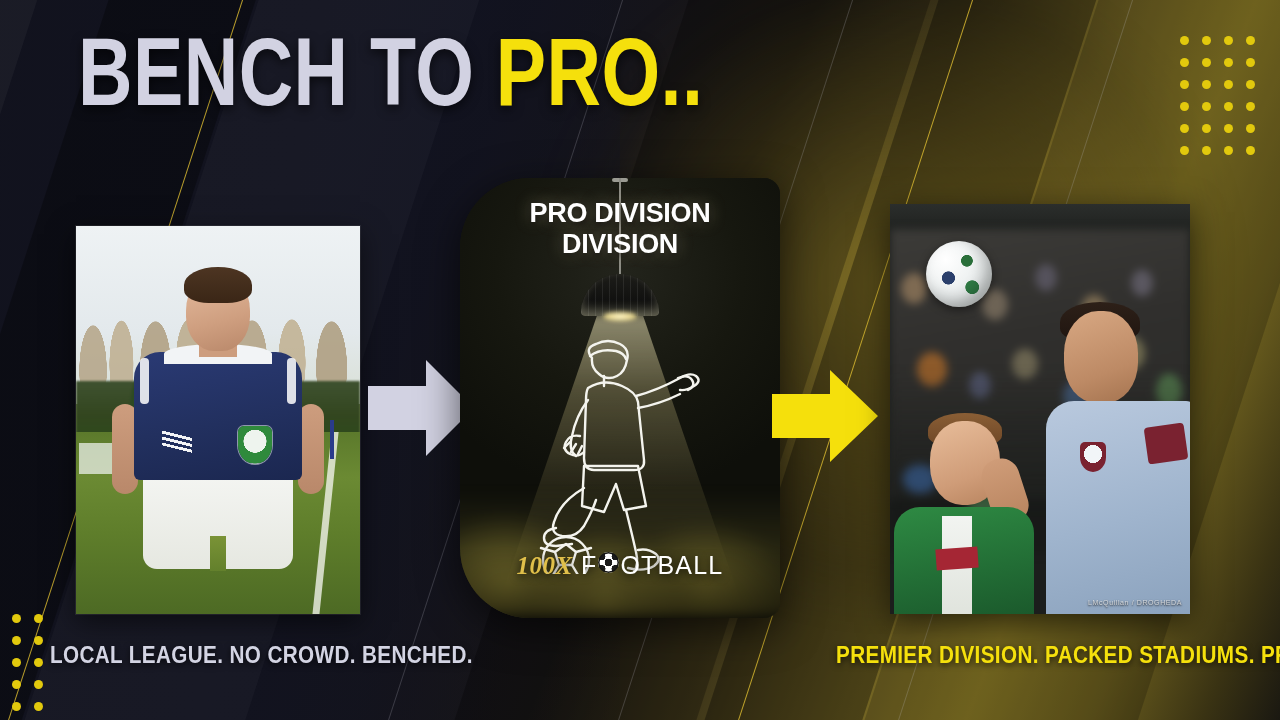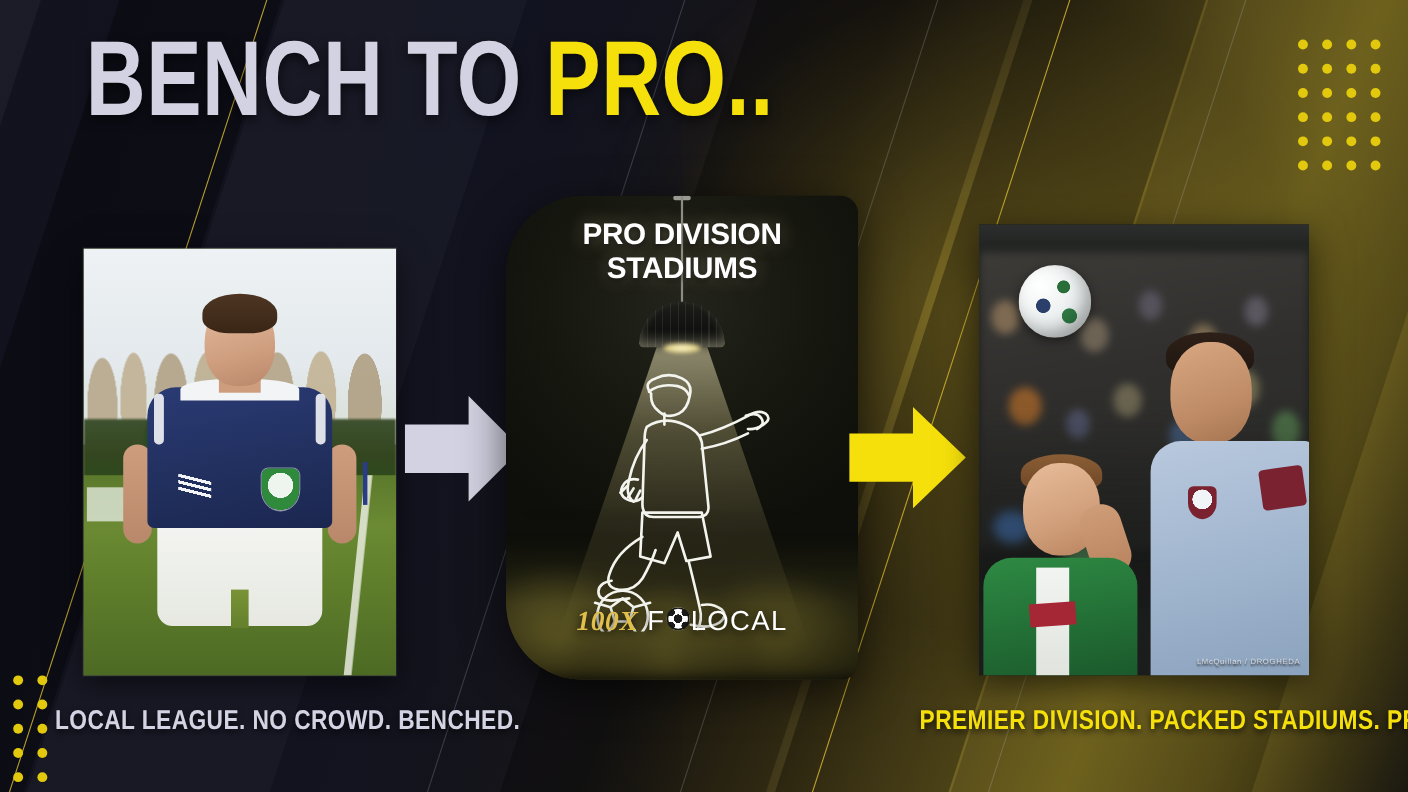--- a/index.html
+++ b/index.html
@@ -407,21 +407,21 @@
     <div class="cp-lampmount"></div>
     <div class="cp-lampcord"></div>
     <div class="cp-beam"></div>
     <div class="cp-shade"></div>
     <div class="cp-bulb"></div>
     <div class="cp-smoke"></div>
     <div class="cp-floor"></div>
 
     <div id="cp-title">
       <div>PRO DIVISION</div>
-      <div>STADIUMS</div>
+      <div>DIVISION</div>
     </div>
 
     <svg id="cp-figure" width="196" height="236" viewBox="0 0 196 236">
       <g fill="none" stroke="#f4f4ee" stroke-width="2.4" stroke-linecap="round" stroke-linejoin="round">
 
         <path d="M70 20 q-8 -10 4 -14 q12 -6 24 0 q10 5 7 16 q-2 12 -10 16 q-10 5 -18 -2 q-8 -6 -7 -16z"></path>
         <path d="M68 18 q10 -8 26 -5 q8 2 10 8"></path>
 
         <path d="M82 38 l0 10"></path>
         <path d="M66 50 q16 -10 34 -2 q14 6 16 16 l6 58 q1 10 -10 10 l-40 0 q-10 0 -10 -12 l2 -58 q0 -8 2 -12z"></path>
@@ -441,21 +441,21 @@
 
         <path d="M104 172 q6 24 10 42 q3 12 -2 20"></path>
         <path d="M106 230 q16 4 26 -2 q8 -6 2 -12 q-8 -6 -18 -4"></path>
 
         <circle cx="44" cy="222" r="23"></circle>
         <path d="M44 206 l10 8 l-4 13 l-13 0 l-4 -13z"></path>
         <path d="M54 214 l15 -4 M50 227 l9 15 M37 227 l-9 15 M33 214 l-14 -4"></path>
       </g>
     </svg>
 
-    <div id="cp-logo"><span class="lg-100x">100X</span><span class="lg-word">&nbsp;</span><span class="lg-word">F</span><span class="lg-ball"></span><span class="lg-word">LOCAL</span></div>
+    <div id="cp-logo"><span class="lg-100x">100X</span><span class="lg-word">&nbsp;</span><span class="lg-word">F</span><span class="lg-ball"></span><span class="lg-word">OTBALL</span></div>
   </div>
 
   <svg class="arrow" id="arrow-2" width="108" height="96" viewBox="0 0 108 96">
     <polygon points="0,26 58,26 58,2 106,48 58,94 58,70 0,70" fill="#f5e00c"></polygon>
   </svg>
 
   <div id="photo-right">
     <div class="pr-top"></div>
     <div class="pr-crowd"></div>
     <div class="pr-crowd2"></div>

